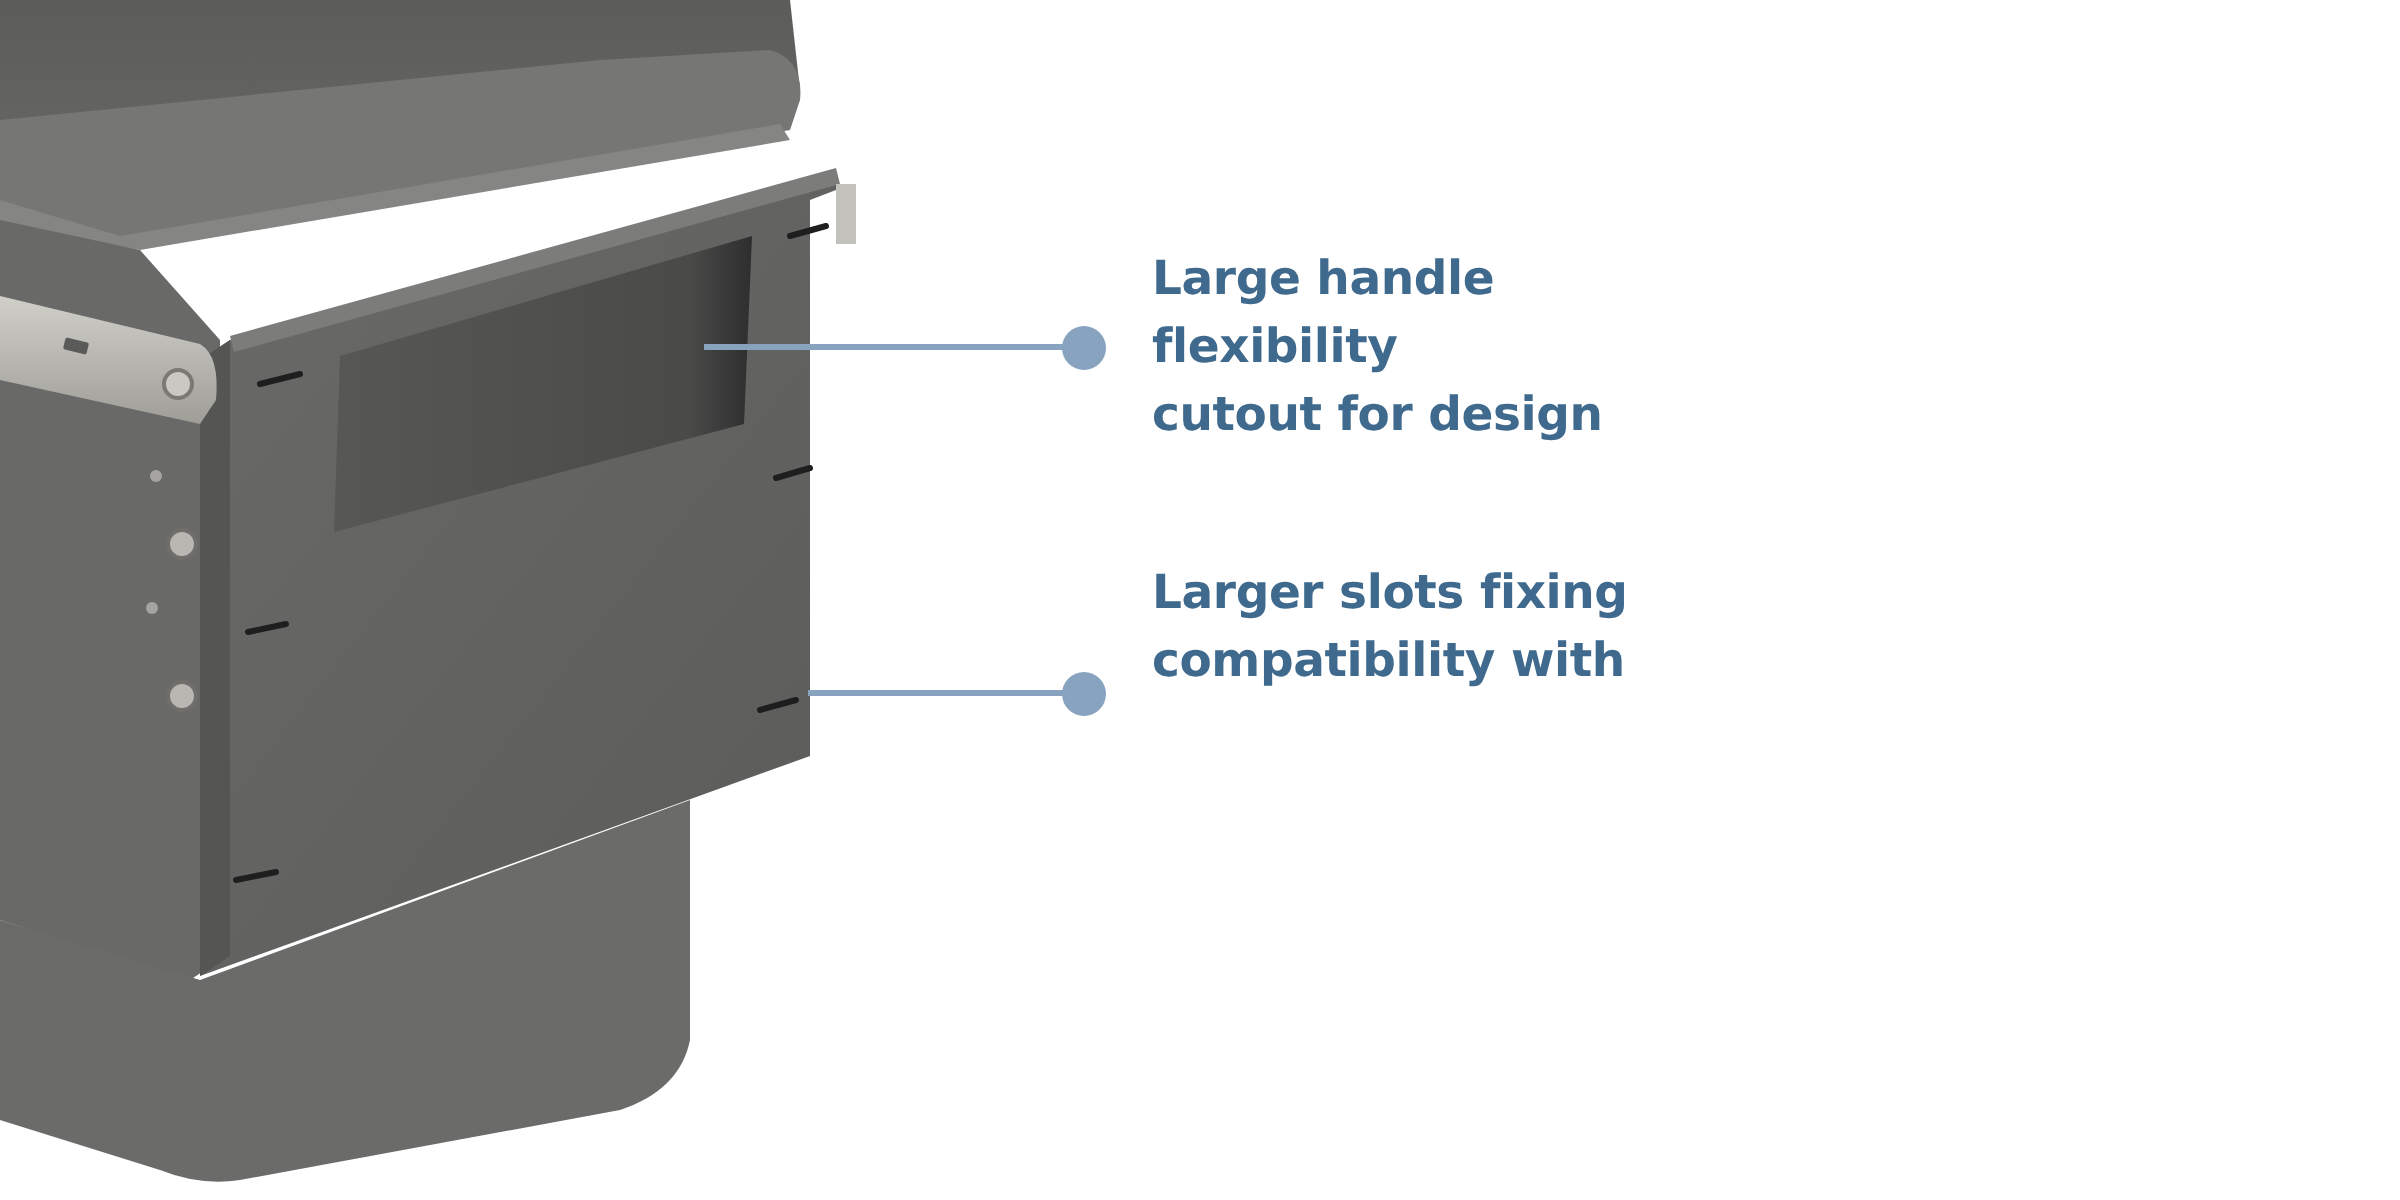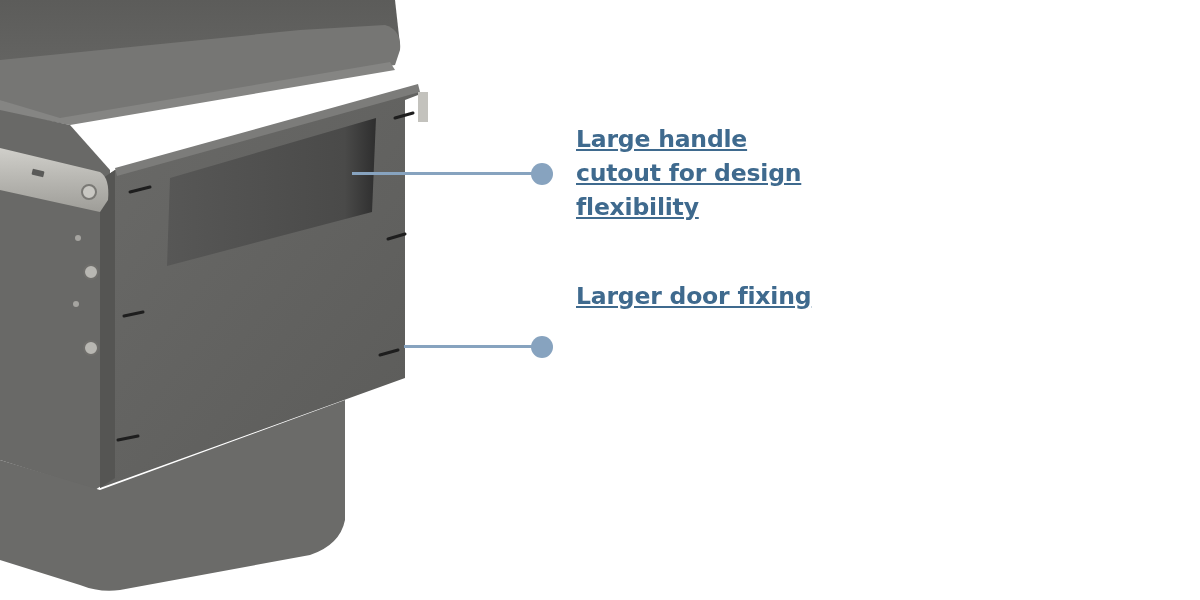--- a/index.html
+++ b/index.html
@@ -22,21 +22,21 @@
   }
   .callout-text {
     position: absolute;
     color: #3f6a8e;
     font-family: "DejaVu Sans", sans-serif;
     font-weight: bold;
     font-size: 23.5px;
     line-height: 34px;
     letter-spacing: -0.2px;
   }
-  .callout-text span { display: block; white-space: nowrap; text-decoration: underline; }
+  .callout-text span { display: block; white-space: nowrap; }
 </style>
 </head>
 <body>
 
 <div class="product">
   <svg width="440" height="600" viewBox="0 0 440 600">
     <defs>
       <linearGradient id="binInside" x1="0" y1="0" x2="0" y2="1">
         <stop offset="0" stop-color="#5c5c5a"></stop>
         <stop offset="1" stop-color="#6a6a68"></stop>
@@ -92,21 +92,22 @@
       <line x1="380" y1="355" x2="398" y2="350"></line>
       <line x1="118" y1="440" x2="138" y2="436"></line>
     </g>
   </svg>
 </div>
 
 <div class="callout-line" style="left:352px; top:172px; width:185px;"></div>
 <div class="callout-dot" style="left:531px; top:163px;"></div>
 <div class="callout-text" style="left:576px; top:122px;">
   <span>Large handle</span>
+  <span>flexibility</span>
   <span>cutout for design</span>
-  <span>flexibility</span>
 </div>
 
 <div class="callout-line" style="left:404px; top:345px; width:133px;"></div>
 <div class="callout-dot" style="left:531px; top:336px;"></div>
 <div class="callout-text" style="left:576px; top:279px;">
-  <span>Larger door fixing</span>
+  <span>Larger slots fixing</span>
+  <span>compatibility with</span>
 </div>
 
 </body></html>

